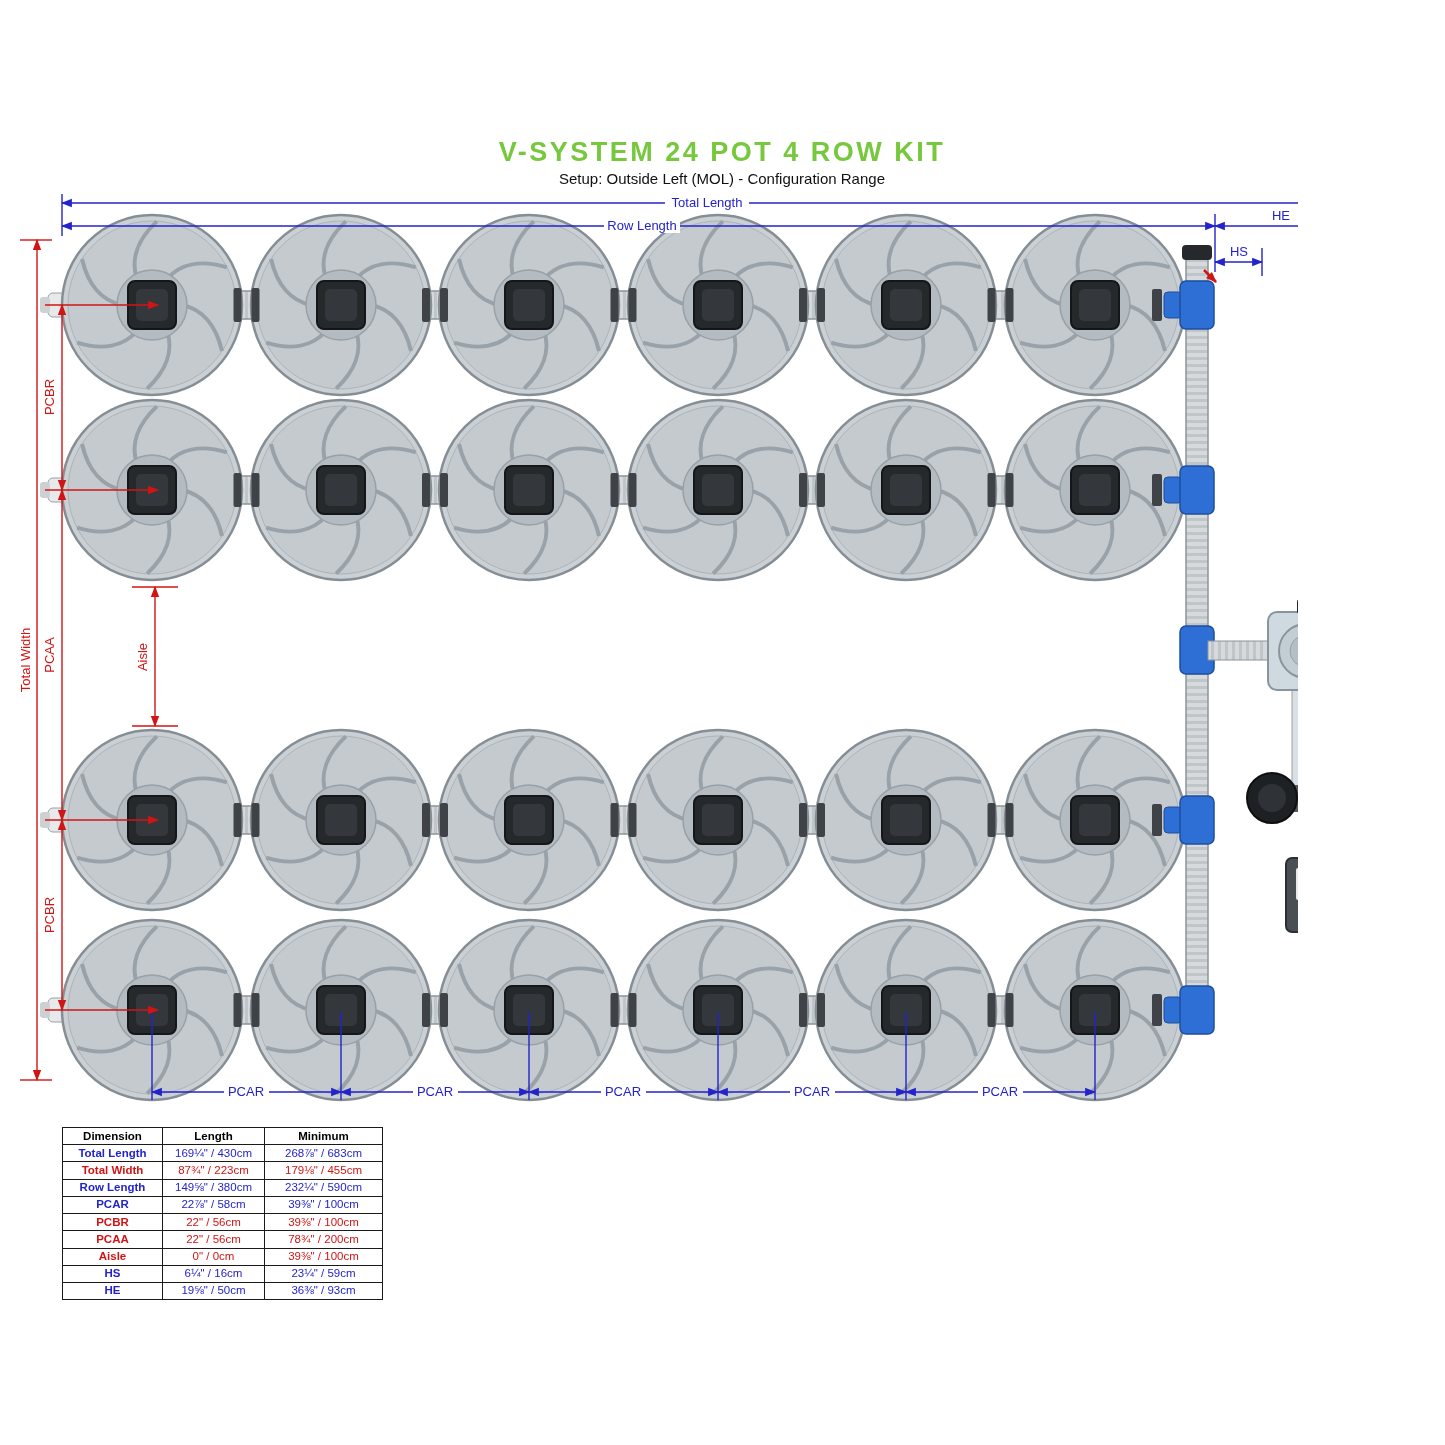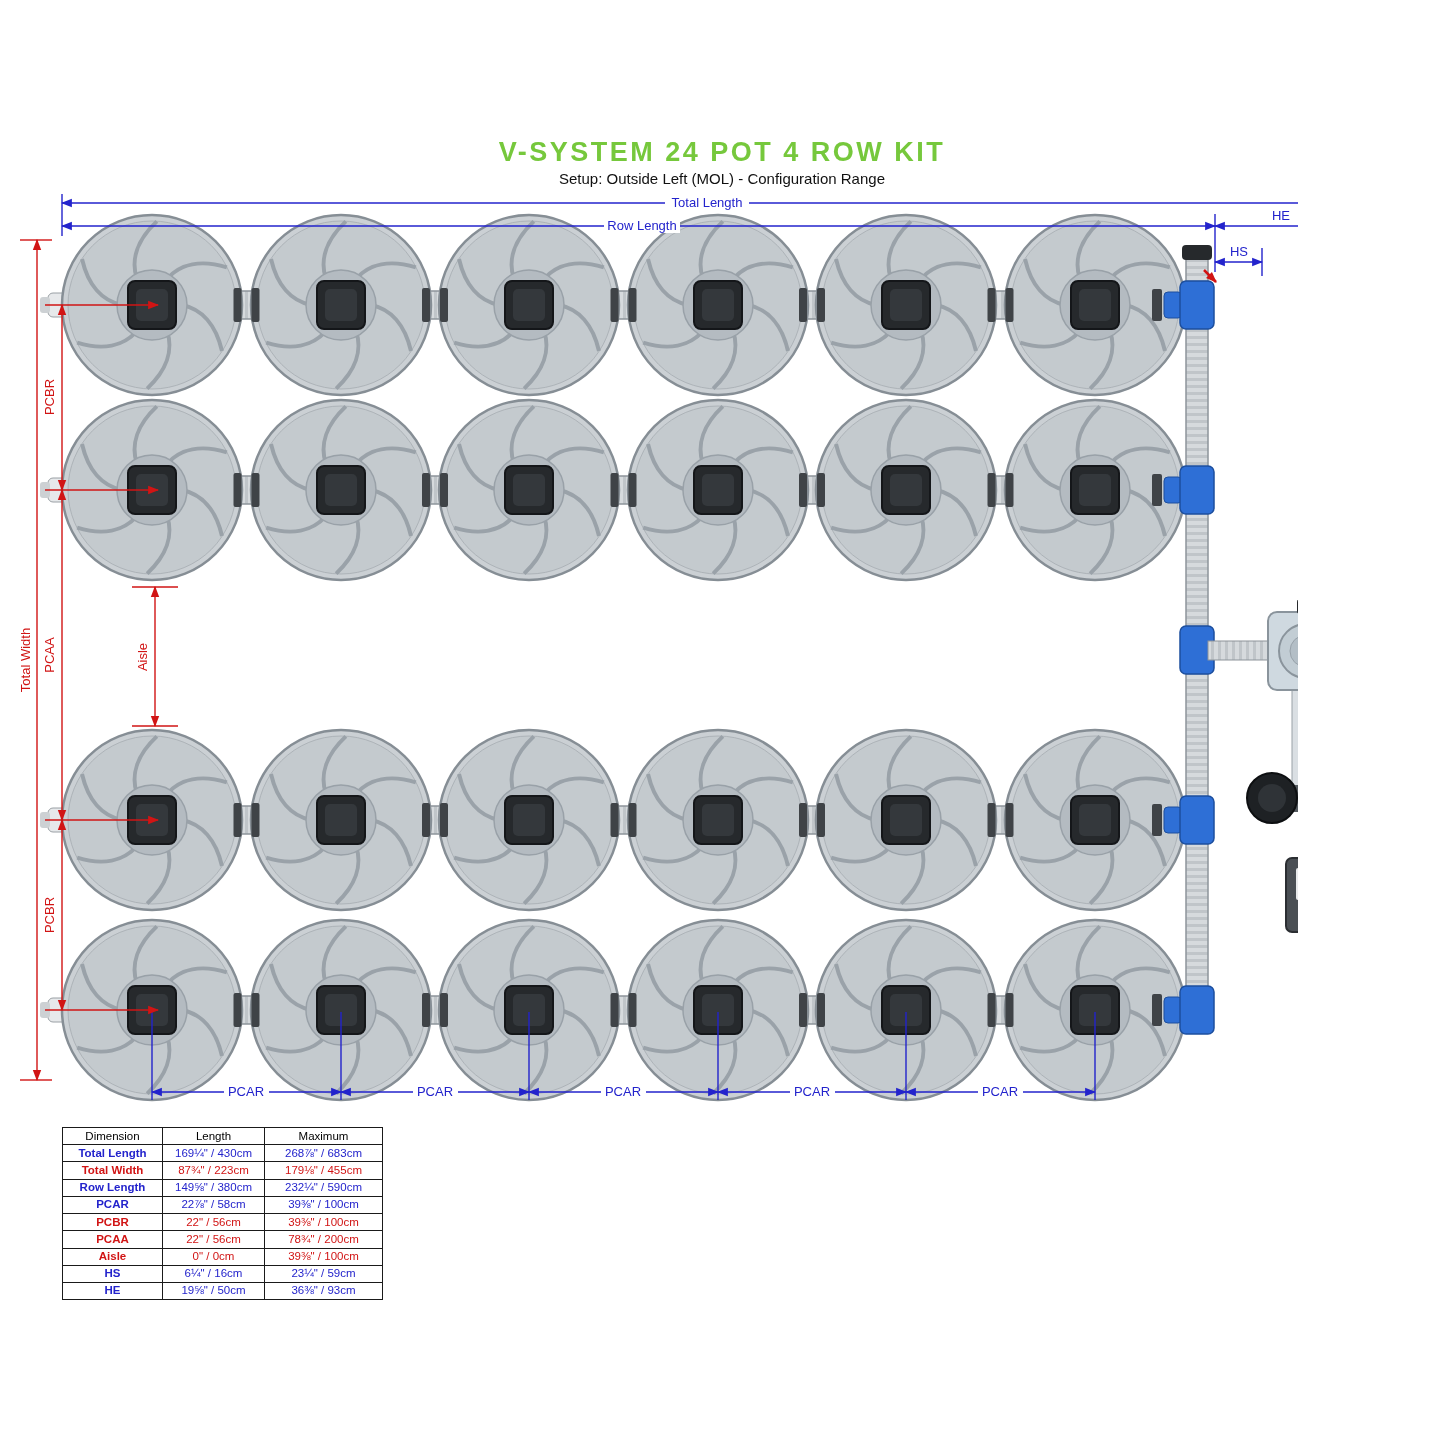--- a/index.html
+++ b/index.html
@@ -7,21 +7,21 @@
   .page{position:relative;width:1298px;height:1445px;background:#fff;overflow:hidden;}
   .diagram{position:absolute;top:0;left:0;}
   svg text{font-family:"Liberation Sans",sans-serif;}
   .title{font-size:27px;font-weight:bold;letter-spacing:2.5px;fill:#76C83C;text-anchor:middle;stroke:none;}
   .subtitle{font-size:15px;fill:#111;text-anchor:middle;stroke:none;}
   .lbl-b{fill:#2323CC;stroke:none;font-size:13px;text-anchor:middle;}
   .lbl-r{fill:#D11414;stroke:none;font-size:13px;text-anchor:middle;}
   .lblbg{fill:#ffffff;stroke:none;}
   .dim-table{position:absolute;left:62px;top:1127px;border-collapse:collapse;background:#fff;font-size:11.5px;line-height:1.15;}
   .dim-table th,.dim-table td{border:1px solid #1a1a1a;padding:1.5px 4px;text-align:center;height:15px;}
-  .dim-table th{font-weight:normal;color:#000;}
+  .dim-table th{font-weight:bold;color:#000;}
   .dim-table th:nth-child(1){width:100px;}
   .dim-table th:nth-child(2){width:102px;}
   .dim-table th:nth-child(3){width:118px;}
   td.dim-label{font-weight:bold;}
   .blue{color:#2323CC;}
   .red{color:#D11414;}
 </style>
 </head>
 <body>
 
@@ -258,21 +258,21 @@
     <text class="lbl-r" x="147" y="657" transform="rotate(-90 147 657)">Aisle</text>
     <line x1="1204" y1="270" x2="1216" y2="282" stroke-width="2.5" marker-end="url(#arrR)"></line>
   </g>
 </svg>
 
 <table class="dim-table">
   <thead>
     <tr>
       <th>Dimension</th>
       <th>Length</th>
-      <th>Maximum</th>
+      <th>Minimum</th>
     </tr>
   </thead>
   <tbody>
         <tr>
           <td class="dim-label blue">Total Length</td>
           <td class="dim-val blue">169¼" / 430cm</td>
           <td class="dim-val blue">268⅞" / 683cm</td>
         </tr>
         <tr>
           <td class="dim-label red">Total Width</td>

